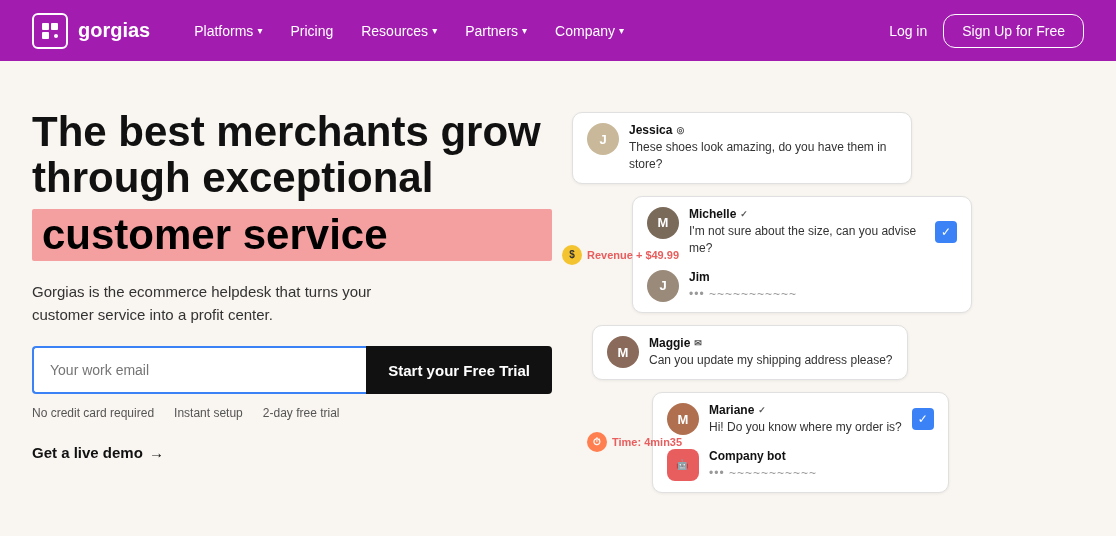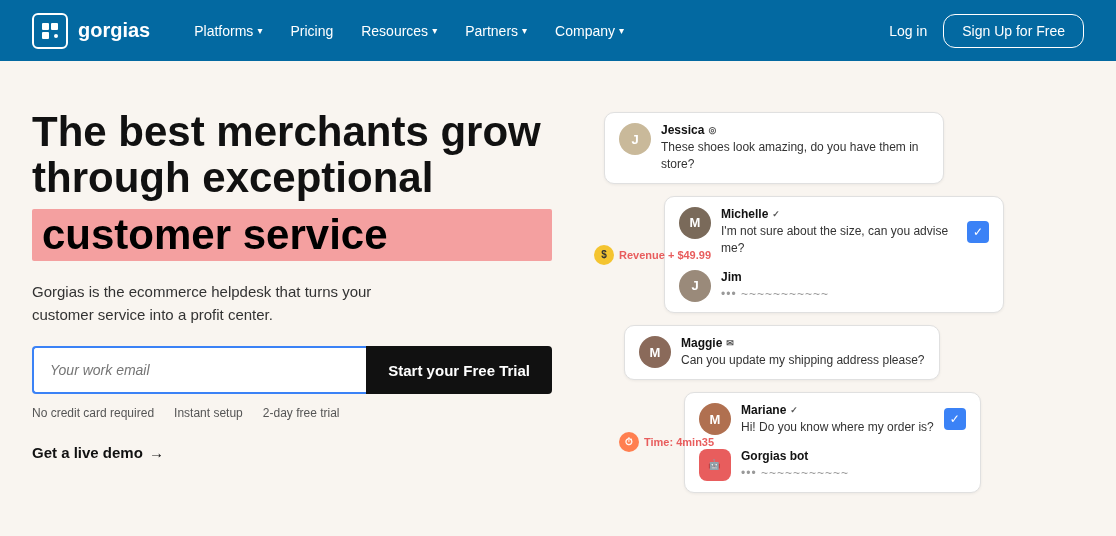--- a/index.html
+++ b/index.html
@@ -1,20 +1,20 @@
 <!DOCTYPE html>
 <html><head>
   <meta charset="utf-8">
   <style>
     * { margin: 0; padding: 0; box-sizing: border-box; }
     body { font-family: -apple-system, BlinkMacSystemFont, 'Segoe UI', sans-serif; background: #f9f5f0; width: 1116px; height: 536px; overflow: hidden; }
 
     
     nav {
-      background: #0369a1;
+      background: #a21caf;
       height: 61px;
       display: flex;
       align-items: center;
       padding: 0 32px;
       gap: 0;
     }
     .nav-logo {
       display: flex;
       align-items: center;
       gap: 10px;
@@ -67,21 +67,20 @@
       padding: 8px 18px;
       font-size: 14px;
       cursor: pointer;
       white-space: nowrap;
     }
 
     
     .main {
       display: flex;
       padding: 48px 32px 40px 32px;
-      gap: 32px;
       height: calc(536px - 61px);
     }
 
     
     .left {
       flex: 0 0 520px;
       display: flex;
       flex-direction: column;
     }
     .hero-title {
@@ -116,21 +115,20 @@
     .email-input {
       flex: 1;
       padding: 14px 16px;
       font-size: 14px;
       border: 2px solid #3b82f6;
       border-right: none;
       border-radius: 4px 0 0 4px;
       outline: none;
       background: white;
       color: #b91c1c;
-      font-style: italic;
     }
     .cta-button {
       background: #111;
       color: white;
       border: none;
       padding: 14px 22px;
       font-size: 15px;
       font-weight: 600;
       cursor: pointer;
       border-radius: 0 4px 4px 0;
@@ -450,21 +448,21 @@
               <span class="badge">✓</span>
             </div>
             <div class="chat-msg">Hi! Do you know where my order is?</div>
           </div>
           <div class="check-badge">✓</div>
         </div>
         <div class="chat-divider"></div>
         <div class="chat-sub-row">
           <div class="avatar avatar-bot" style="border-radius: 8px; font-size:10px;">🤖</div>
           <div class="chat-content">
-            <div class="chat-name">Gorgias bot</div>
+            <div class="chat-name">Company bot</div>
             <div class="chat-msg">
               <span class="wavy">••• ~~~~~~~~~~~</span>
             </div>
           </div>
         </div>
       </div>
     </div>
 
   </div>
 </div>

